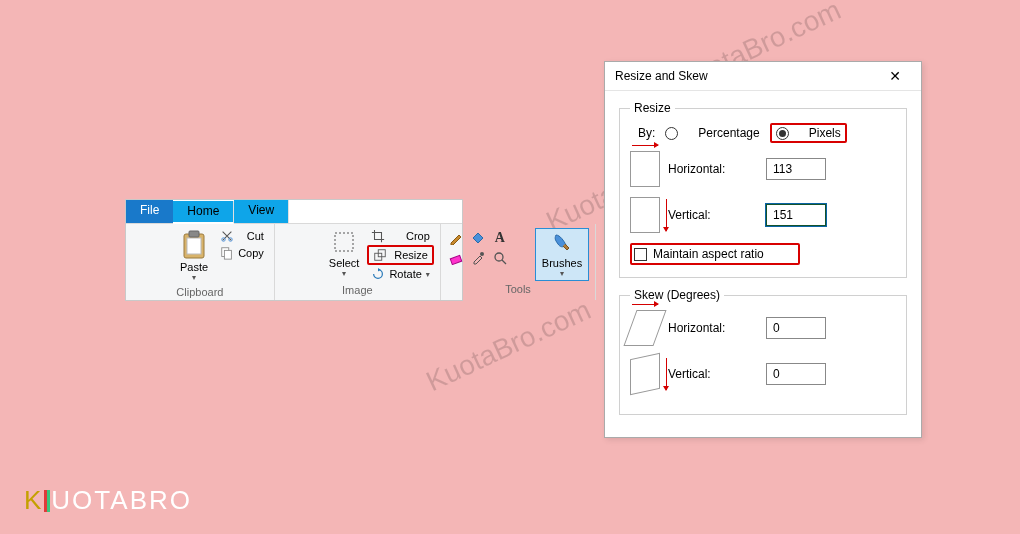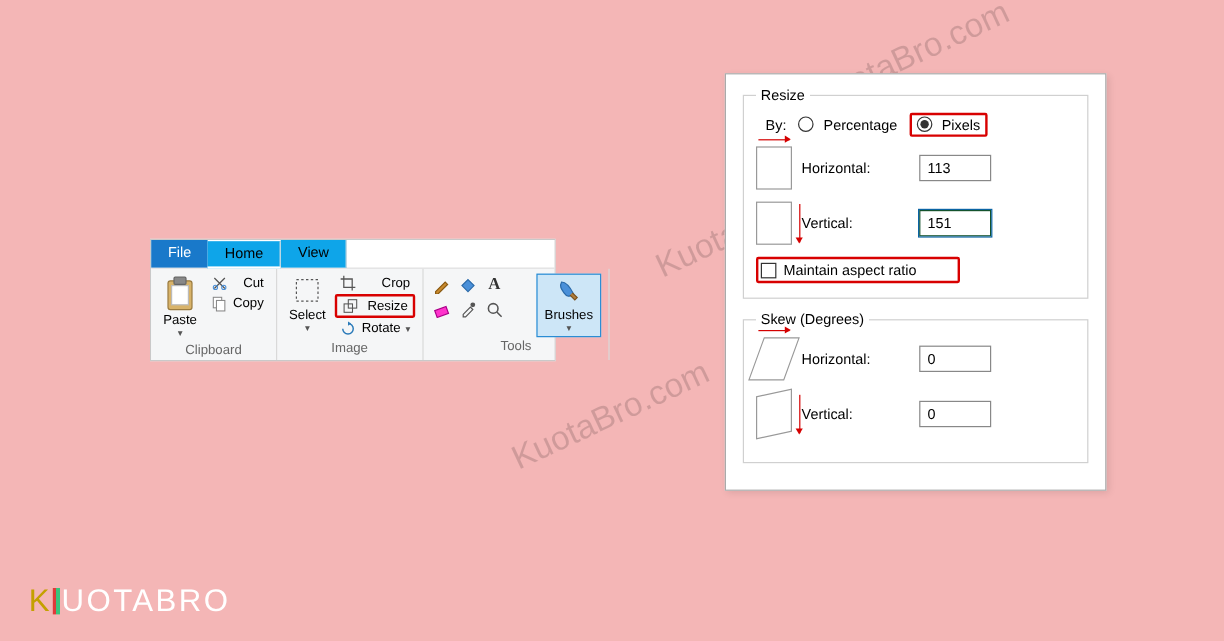--- a/index.html
+++ b/index.html
@@ -60,20 +60,21 @@
     margin-top: 2px;
     width: 100%;
   }
   .group-content { display: flex; gap: 4px; align-items: flex-start; }
   .big-btn {
     display: flex;
     flex-direction: column;
     align-items: center;
     padding: 2px 4px;
     cursor: default;
+    margin-left: 44px;
   }
   .big-btn svg { margin-bottom: 1px; }
   .big-btn-label { font-size: 11px; }
   .small-col { display: flex; flex-direction: column; gap: 1px; }
   .small-item {
     display: flex;
     align-items: center;
     gap: 4px;
     padding: 1px 4px;
     font-size: 11px;
@@ -118,21 +119,21 @@
   .close-x { width: 40px; text-align: center; font-size: 14px; }
   .dlg-body { padding: 10px 14px 12px 14px; }
   fieldset {
     border: 1px solid #d0d0d0;
     padding: 8px 10px 12px 10px;
     margin-bottom: 10px;
     position: relative;
   }
   legend { font-size: 12px; padding: 0 4px; }
   .by-row { display: flex; align-items: center; gap: 10px; margin-bottom: 8px; margin-left: 8px; }
-  .radio-wrap { display: flex; align-items: flex-start; gap: 8px; }
+  .radio-wrap { display: flex; align-items: flex-end; gap: 20px; }
   .radio {
     width: 13px; height: 13px; border: 1px solid #333; border-radius: 50%;
     display: flex; align-items: center; justify-content: center;
   }
   .radio.checked::after {
     content: ""; width: 7px; height: 7px; background: #333; border-radius: 50%;
   }
   .dim-row {
     display: flex; align-items: center; gap: 8px; margin-bottom: 10px;
   }
@@ -326,20 +327,24 @@
           <span class="big-btn-label">Brushes</span>
           <span style="font-size:8px;color:#555;">▾</span>
         </div>
       </div>
       <div class="group-label">Tools</div>
     </div>
   </div>
 </div>
 
 <div class="dialog">
+  <div class="titlebar">
+    <span>Resize and Skew</span>
+    <div class="close-x">✕</div>
+  </div>
   <div class="dlg-body">
     <fieldset>
       <legend>Resize</legend>
       <div class="by-row">
         <span>By:</span>
         <div class="radio-wrap">
           <div class="radio"></div>
           <span>Percentage</span>
         </div>
         <div class="radio-wrap highlight-red" style="padding:1px 4px;">

